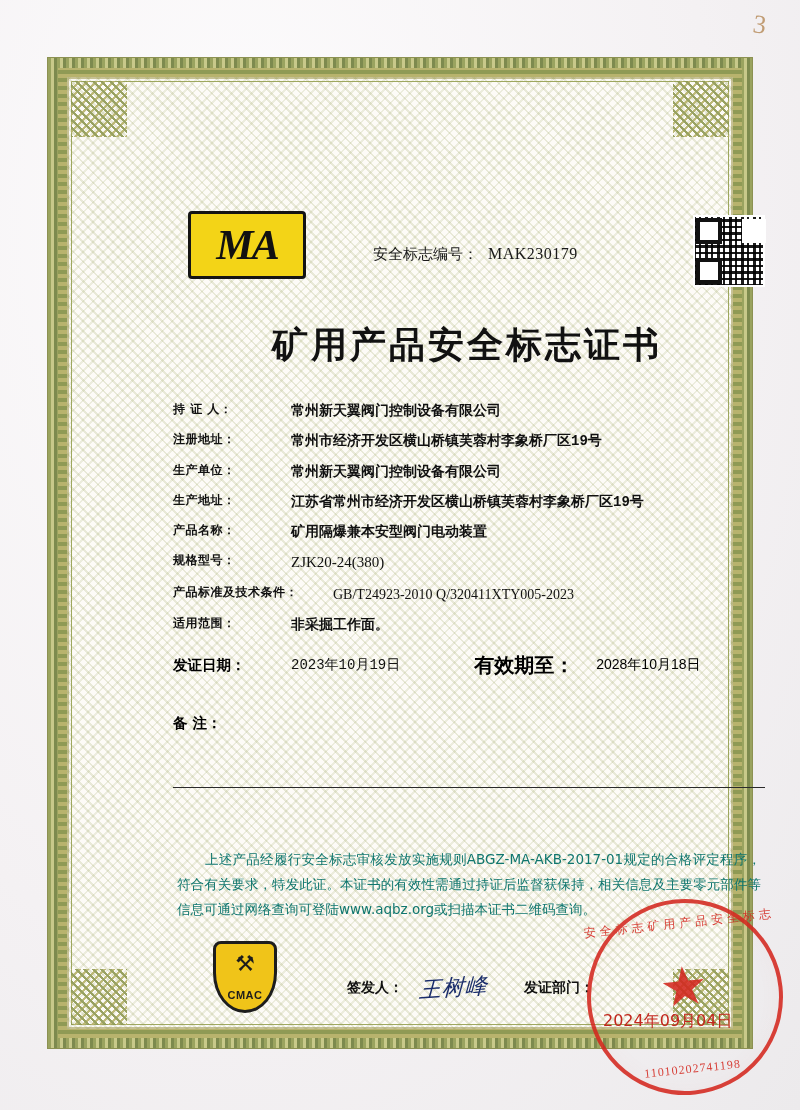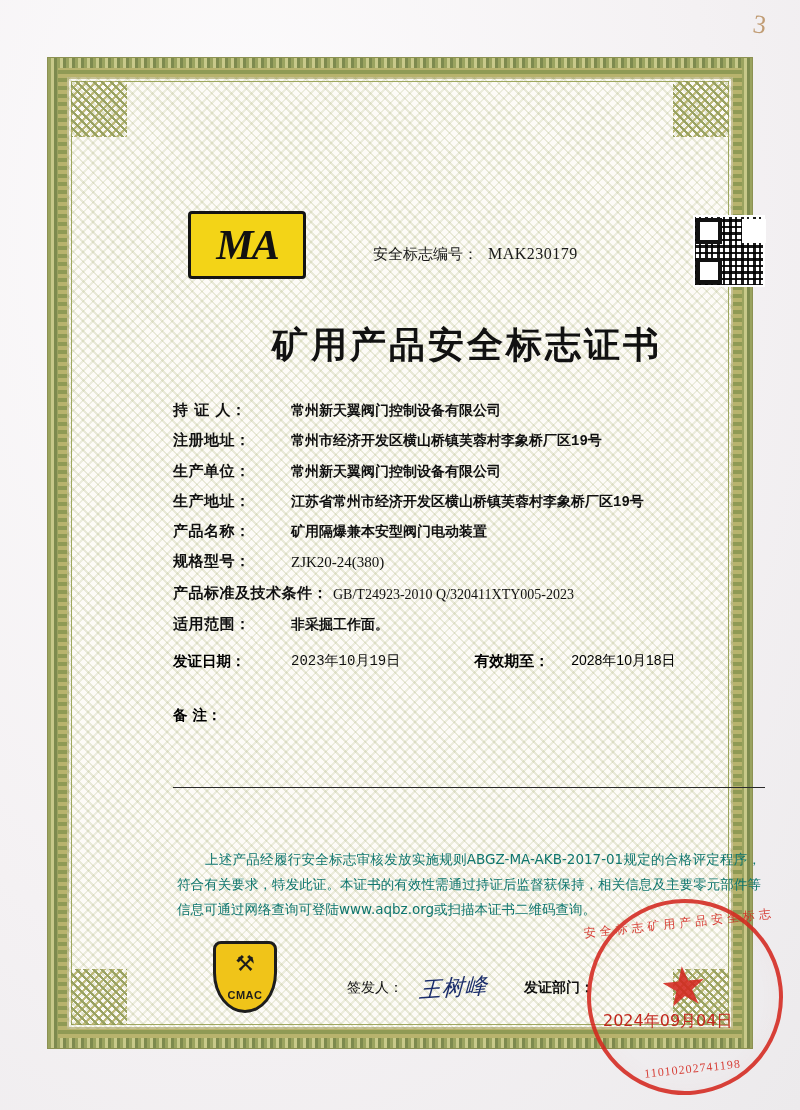--- a/index.html
+++ b/index.html
@@ -167,21 +167,21 @@
     align-items: flex-start;
     margin-bottom: 10px;
     font-size: 14px;
   }
   .row .label {
     width: 118px;
     flex: 0 0 118px;
     color: #111;
     font-weight: bold;
     font-family: "DejaVu Sans", sans-serif;
-    font-size: 15px;
+    font-size: 12px;
     letter-spacing: .5px;
   }
   .row .label.wide {
     width: 160px;
     flex: 0 0 160px;
   }
   .row .value {
     color: #111;
     font-family: Liberation Mono, monospace;
     font-weight: bold;
@@ -209,21 +209,21 @@
   }
   .row-dates .dval {
     font-family: Liberation Mono, monospace;
     font-size: 14px;
     color: #111;
   }
   .row-dates .label2 {
     margin-left: 74px;
     font-weight: bold;
     font-family: "DejaVu Sans", sans-serif;
-    font-size: 15px;
+    font-size: 20px;
   }
   .row-dates .dval2 { margin-left: 22px; font-size: 14px; }
 
   .row-remark {
     display: flex;
     margin-top: 35px;
     font-size: 14px;
   }
   .row-remark .label {
     width: 118px; flex: 0 0 118px;
@@ -289,21 +289,21 @@
   
   .sign-line {
     position: absolute;
     left: 196px; top: 800px;
     display: flex;
     align-items: center;
     font-size: 14px;
     font-family: "DejaVu Sans", sans-serif;
     color: #111;
   }
-  .sign-line .lbl { font-weight: normal; }
+  .sign-line .lbl { font-weight: bold; }
   .sign-line .sig {
     margin: 0 16px;
     font-family: "Liberation Serif", serif;
     font-size: 22px;
     font-style: italic;
     color: #1a2d6b;
     transform: rotate(-4deg) skewX(-6deg);
     letter-spacing: 1px;
   }
   .sign-line .lbl2 { font-weight: bold; margin-left: 20px; }

